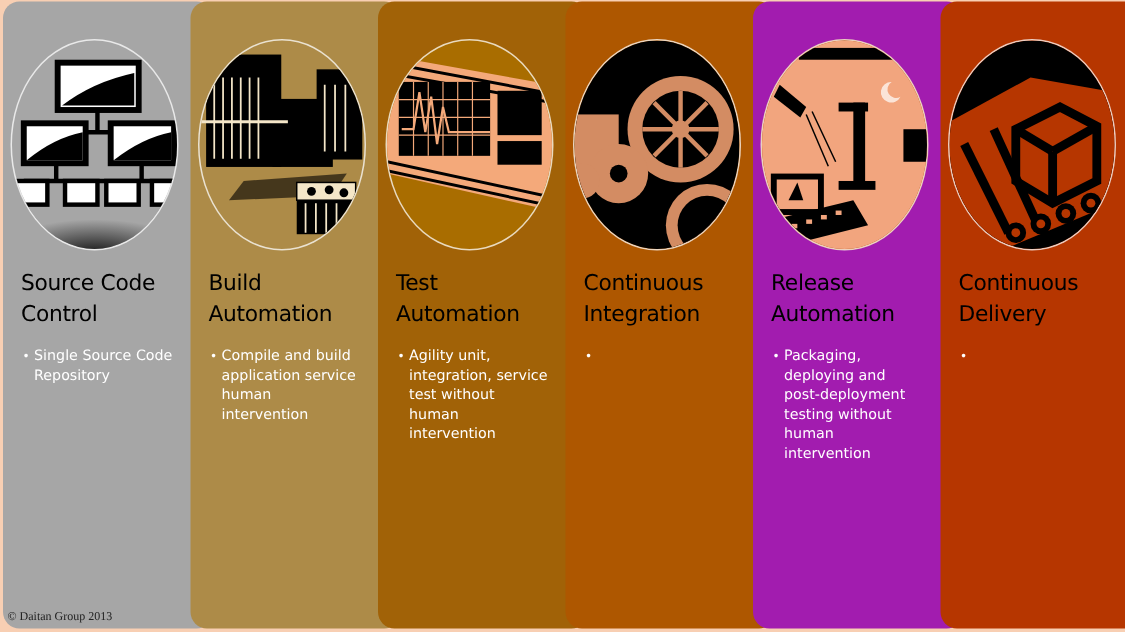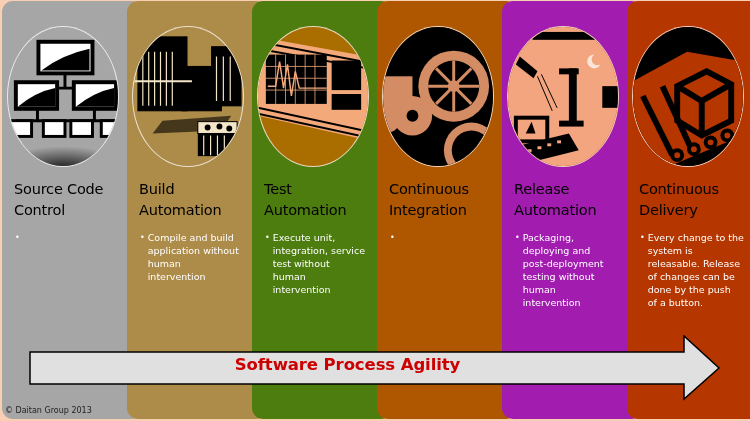--- a/index.html
+++ b/index.html
@@ -73,20 +73,21 @@
     font-weight: bold;
     font-size: 16.5px;
     letter-spacing: -0.1px;
   }
   .copyright {
     position: absolute;
     left: 5px;
     top: 406px;
     font-size: 8px;
     color: #222;
+    font-family: Liberation Serif, serif;
   }
 </style>
 </head>
 <body>
 
 <div class="stage">
 
   <div class="panel" style="left:2px;background:#a6a6a6;">
     <div class="oval" style="background:#a6a6a6;">
       <svg viewBox="0 0 112 141" preserveAspectRatio="none">
@@ -111,20 +112,22 @@
         <rect x="2" y="95" width="22" height="16" fill="#fff" stroke="#000" stroke-width="3"></rect>
         <rect x="36" y="95" width="22" height="16" fill="#fff" stroke="#000" stroke-width="3"></rect>
         <rect x="64" y="95" width="22" height="16" fill="#fff" stroke="#000" stroke-width="3"></rect>
         <rect x="95" y="95" width="22" height="16" fill="#fff" stroke="#000" stroke-width="3"></rect>
       </svg>
     </div>
     <div class="title">Source Code
 Control</div>
     <div class="bullet">
       <span class="dot">•</span>
+      <span class="txt">Single Source Code
+Repository</span>
     </div>
   </div>
 
   <div class="panel" style="left:127px;background:#ad8b48;">
     <div class="oval" style="background:#ad8b48;">
       <svg viewBox="0 0 112 141" preserveAspectRatio="none">
         <g stroke="#000" stroke-width="1">
           <rect x="5" y="10" width="50" height="75" fill="#000"></rect>
           <rect x="50" y="40" width="40" height="45" fill="#000"></rect>
           <rect x="80" y="20" width="30" height="60" fill="#000"></rect>
@@ -153,27 +156,27 @@
           <line x1="86" y1="110" x2="86" y2="130"></line>
             <line x1="93" y1="110" x2="93" y2="130"></line>
         </g>
       </svg>
     </div>
     <div class="title">Build
 Automation</div>
     <div class="bullet">
       <span class="dot">•</span>
       <span class="txt">Compile and build
-application without
+application service
 human
 intervention</span>
     </div>
   </div>
 
-  <div class="panel" style="left:252px;background:#4d7c0f;padding-left:42px;">
+  <div class="panel" style="left:252px;background:#a16207;padding-left:42px;">
     <div class="oval" style="background:#a96d00;">
       <svg viewBox="0 0 112 141" preserveAspectRatio="none">
         <path d="M0 10 L112 30 L112 115 L0 90 Z" fill="#f4a97a"></path>
         <g stroke="#000" stroke-width="2">
           <line x1="0" y1="15" x2="112" y2="36"></line>
             <line x1="0" y1="22" x2="112" y2="42"></line>
           <line x1="0" y1="82" x2="112" y2="106"></line>
             <line x1="0" y1="88" x2="112" y2="112"></line>
         </g>
         <rect x="8" y="28" width="62" height="50" fill="#000"></rect>
@@ -189,21 +192,21 @@
         </g>
         <polyline points="10,60 18,60 22,35 26,62 30,38 34,70 38,45 42,62 70,62" fill="none" stroke="#f4a97a" stroke-width="1.5"></polyline>
         <rect x="75" y="34" width="30" height="30" fill="#000"></rect>
         <rect x="75" y="68" width="30" height="16" fill="#000"></rect>
       </svg>
     </div>
     <div class="title">Test
 Automation</div>
     <div class="bullet">
       <span class="dot">•</span>
-      <span class="txt">Execute unit,
+      <span class="txt">Agility unit,
 integration,  service
 test without
 human
 intervention</span>
     </div>
   </div>
 
   <div class="panel" style="left:377px;background:#ae5700;">
     <div class="oval" style="background:#ae5700;">
       <svg viewBox="0 0 112 141" preserveAspectRatio="none">
@@ -296,30 +299,18 @@
             <circle cx="62" cy="124" r="3"></circle>
           <circle cx="79" cy="117" r="3"></circle>
             <circle cx="96" cy="110" r="3"></circle>
         </g>
       </svg>
     </div>
     <div class="title">Continuous
 Delivery</div>
     <div class="bullet">
       <span class="dot">•</span>
-      <span class="txt">Every change to the
-system is
-releasable. Release
-of changes can be
-done by the push
-of a button.</span>
-    </div>
-  </div>
-
-  <div class="arrow-wrap">
-    <svg viewBox="0 0 692 66" width="692" height="66">
-      <path d="M1 17 L655 17 L655 1 L690 33 L655 64 L655 49 L1 49 Z" fill="#e0e0e0" stroke="#000" stroke-width="1.5"></path>
-    </svg>
-    <div class="arrow-label">Software Process Agility</div>
-  </div>
+    </div>
+  </div>
+
 
   <div class="copyright">© Daitan Group 2013</div>
 </div>
 
 </body></html>

